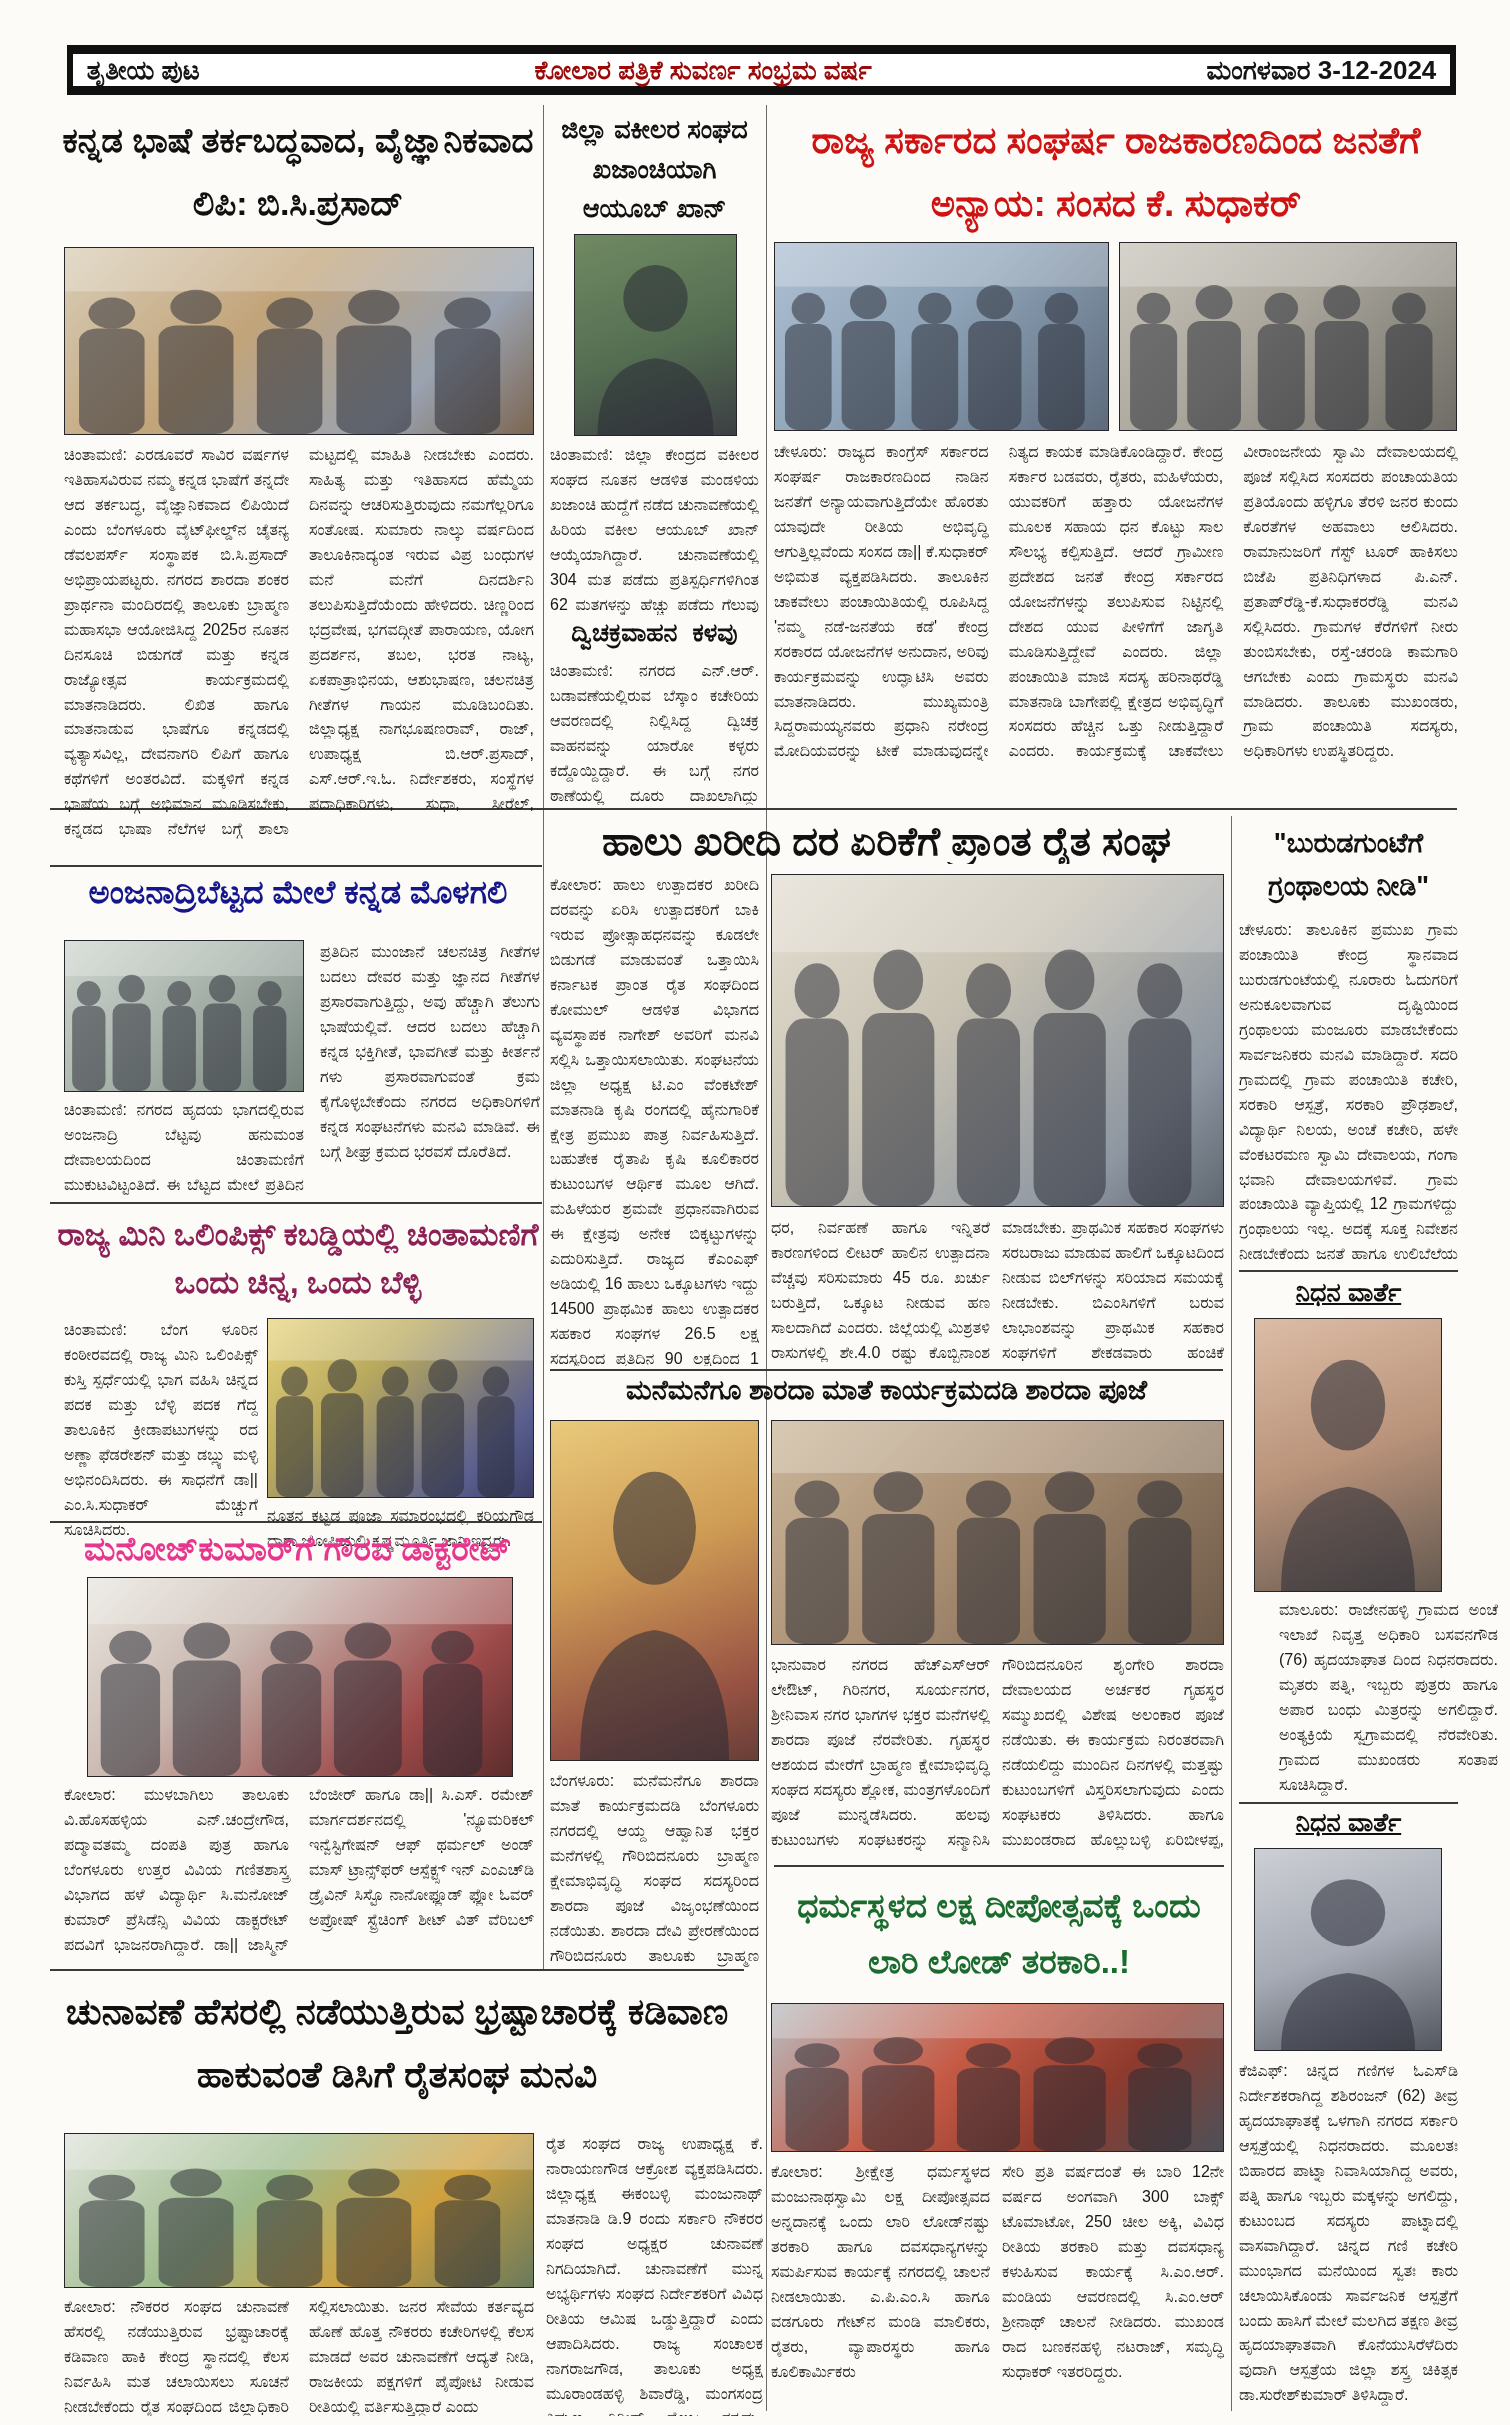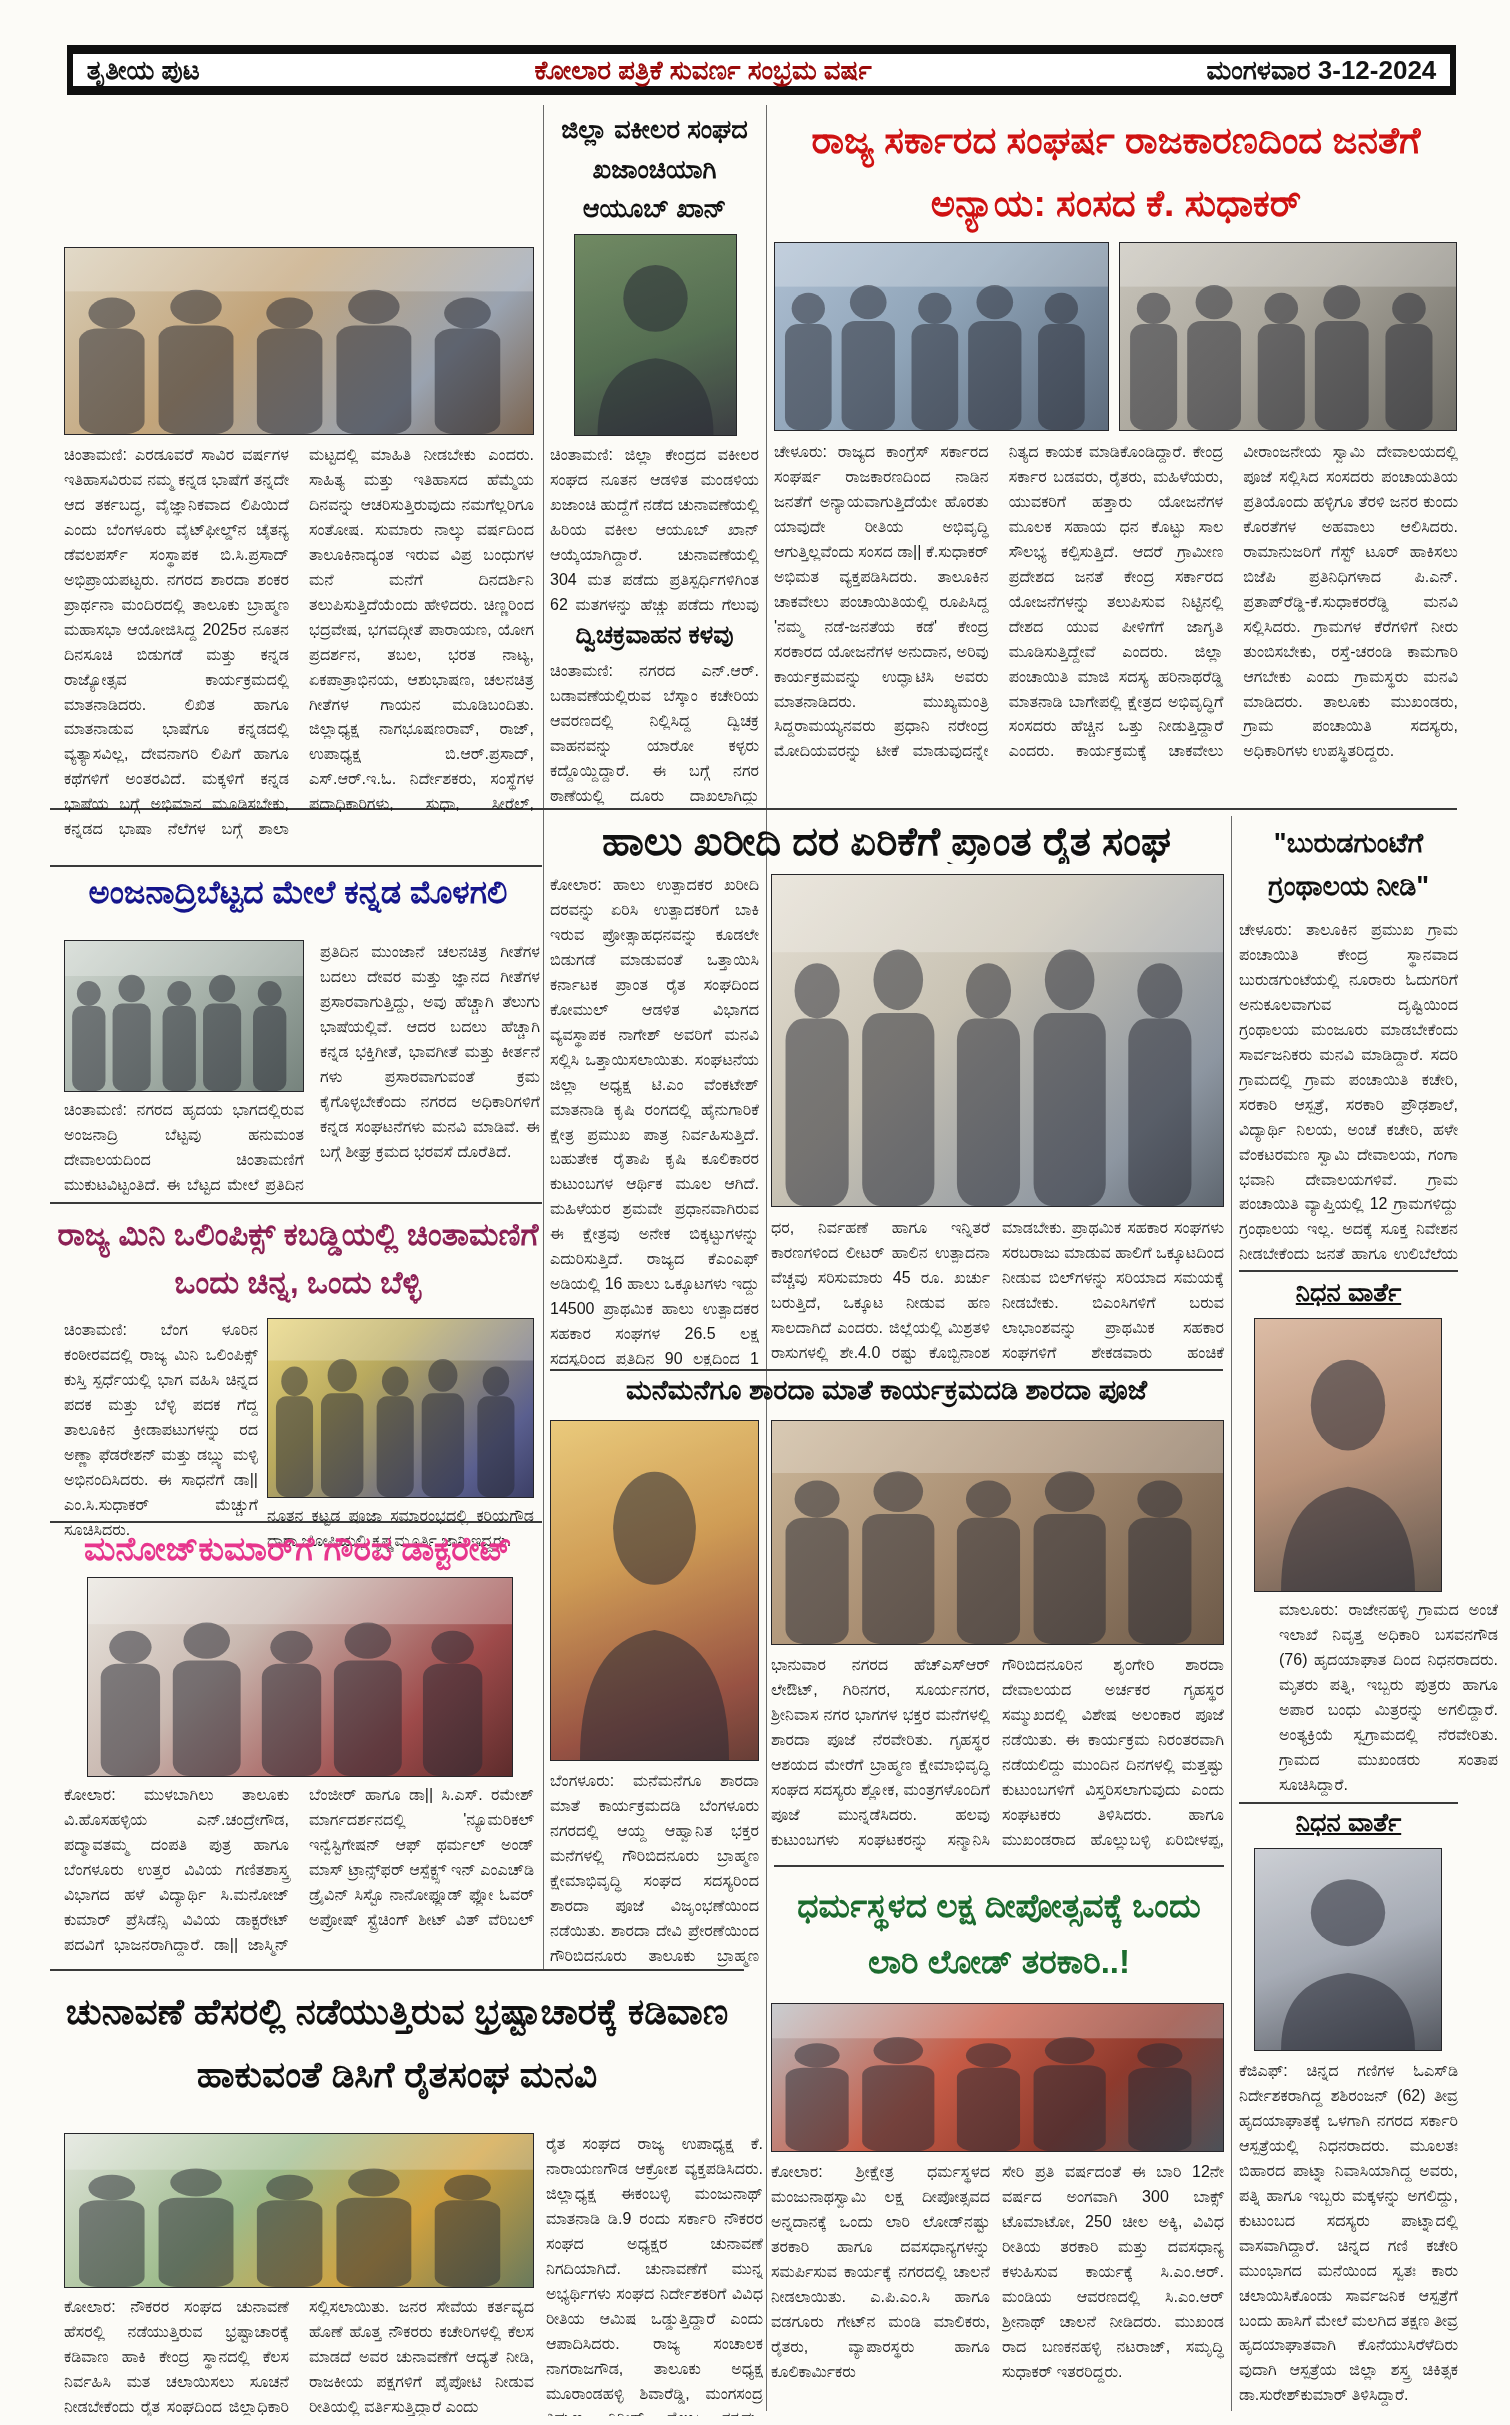--- a/index.html
+++ b/index.html
@@ -59,35 +59,36 @@
       <span class="banner">ಕೋಲಾರ ಪತ್ರಿಕೆ ಸುವರ್ಣ ಸಂಭ್ರಮ ವರ್ಷ</span>
       <span>ಮಂಗಳವಾರ 3-12-2024</span>
     </div>
   </div>
 
   <div class="vrule" style="left:543px;top:105px;height:1864px;"></div>
   <div class="vrule" style="left:766px;top:105px;height:2306px;"></div>
   <div class="vrule" style="left:1231px;top:816px;height:1595px;"></div>
   <div class="rule" style="left:50px;top:808px;width:1407px;height:2.3px;"></div>
 
+  <div class="hl" style="left:54px;top:109px;width:488px;height:133px;font-size:34px;line-height:1.85;">ಕನ್ನಡ ಭಾಷೆ ತರ್ಕಬದ್ಧವಾದ, ವೈಜ್ಞಾನಿಕವಾದ ಲಿಪಿ: ಬಿ.ಸಿ.ಪ್ರಸಾದ್</div>
   <div class="photo" style="left:64px;top:247px;width:470px;height:188px;background:linear-gradient(135deg,#d8cdb6,#c2a47a 40%,#9aa3b0 75%,#7c6652);">
     <svg preserveAspectRatio="none" viewBox="0 0 602 238" width="467" height="184">
         <use href="#crowd" xlink:href="#crowd"></use>
       </svg>
   </div>
   <div class="body" style="left:64px;top:443px;width:470px;height:419px;column-count:2;column-gap:20px;">ಚಿಂತಾಮಣಿ: ಎರಡೂವರೆ ಸಾವಿರ ವರ್ಷಗಳ ಇತಿಹಾಸವಿರುವ ನಮ್ಮ ಕನ್ನಡ ಭಾಷೆಗೆ ತನ್ನದೇ ಆದ ತರ್ಕಬದ್ಧ, ವೈಜ್ಞಾನಿಕವಾದ ಲಿಪಿಯಿದೆ ಎಂದು ಬೆಂಗಳೂರು ವೈಟ್‌ಫೀಲ್ಡ್‌ನ ಚೈತನ್ಯ ಡೆವಲಪರ್ಸ್ ಸಂಸ್ಥಾಪಕ ಬಿ.ಸಿ.ಪ್ರಸಾದ್ ಅಭಿಪ್ರಾಯಪಟ್ಟರು. ನಗರದ ಶಾರದಾ ಶಂಕರ ಪ್ರಾರ್ಥನಾ ಮಂದಿರದಲ್ಲಿ ತಾಲೂಕು ಬ್ರಾಹ್ಮಣ ಮಹಾಸಭಾ ಆಯೋಜಿಸಿದ್ದ 2025ರ ನೂತನ ದಿನಸೂಚಿ ಬಿಡುಗಡೆ ಮತ್ತು ಕನ್ನಡ ರಾಜ್ಯೋತ್ಸವ ಕಾರ್ಯಕ್ರಮದಲ್ಲಿ ಮಾತನಾಡಿದರು. ಲಿಖಿತ ಹಾಗೂ ಮಾತನಾಡುವ ಭಾಷೆಗೂ ಕನ್ನಡದಲ್ಲಿ ವ್ಯತ್ಯಾಸವಿಲ್ಲ, ದೇವನಾಗರಿ ಲಿಪಿಗೆ ಹಾಗೂ ಕಥೆಗಳಿಗೆ ಅಂತರವಿದೆ. ಮಕ್ಕಳಿಗೆ ಕನ್ನಡ ಭಾಷೆಯ ಬಗ್ಗೆ ಅಭಿಮಾನ ಮೂಡಿಸಬೇಕು, ಕನ್ನಡದ ಭಾಷಾ ನೆಲೆಗಳ ಬಗ್ಗೆ ಶಾಲಾ ಮಟ್ಟದಲ್ಲಿ ಮಾಹಿತಿ ನೀಡಬೇಕು ಎಂದರು. ಸಾಹಿತ್ಯ ಮತ್ತು ಇತಿಹಾಸದ ಹೆಮ್ಮೆಯ ದಿನವನ್ನು ಆಚರಿಸುತ್ತಿರುವುದು ನಮಗೆಲ್ಲರಿಗೂ ಸಂತೋಷ. ಸುಮಾರು ನಾಲ್ಕು ವರ್ಷದಿಂದ ತಾಲೂಕಿನಾದ್ಯಂತ ಇರುವ ವಿಪ್ರ ಬಂಧುಗಳ ಮನೆ ಮನೆಗೆ ದಿನದರ್ಶಿನಿ ತಲುಪಿಸುತ್ತಿದೆಯೆಂದು ಹೇಳಿದರು. ಚಿಣ್ಣರಿಂದ ಭದ್ರವೇಷ, ಭಗವದ್ಗೀತೆ ಪಾರಾಯಣ, ಯೋಗ ಪ್ರದರ್ಶನ, ತಬಲ, ಭರತ ನಾಟ್ಯ, ಏಕಪಾತ್ರಾಭಿನಯ, ಆಶುಭಾಷಣ, ಚಲನಚಿತ್ರ ಗೀತೆಗಳ ಗಾಯನ ಮೂಡಿಬಂದಿತು. ಜಿಲ್ಲಾಧ್ಯಕ್ಷ ನಾಗಭೂಷಣರಾವ್, ರಾಜ್, ಉಪಾಧ್ಯಕ್ಷ ಬಿ.ಆರ್.ಪ್ರಸಾದ್, ಎಸ್.ಆರ್.ಇ.ಓ. ನಿರ್ದೇಶಕರು, ಸಂಸ್ಥೆಗಳ ಪದಾಧಿಕಾರಿಗಳು, ಸುಧಾ, ಸೀರೆಲ್, ಸೋಮಶೇಖರ್, ಕೌಶಿಕ್ ಮುಂತಾದವರು ಉಪಸ್ಥಿತರಿದ್ದರು.</div>
 
   <div class="hl" style="left:550px;top:110px;width:209px;height:118px;font-size:25.6px;line-height:1.55;">ಜಿಲ್ಲಾ ವಕೀಲರ ಸಂಘದ ಖಜಾಂಚಿಯಾಗಿ ಆಯೂಬ್ ಖಾನ್</div>
   <div class="photo" style="left:574px;top:234px;width:163px;height:202px;background:linear-gradient(160deg,#5d7a4e,#3d5a3a 55%,#22242a);">
     <svg preserveAspectRatio="none" viewBox="0 0 206 256" width="160" height="198">
         <use href="#portrait" xlink:href="#portrait"></use>
       </svg>
   </div>
   <div class="body" style="left:550px;top:443px;width:209px;height:172px;">ಚಿಂತಾಮಣಿ: ಜಿಲ್ಲಾ ಕೇಂದ್ರದ ವಕೀಲರ ಸಂಘದ ನೂತನ ಆಡಳಿತ ಮಂಡಳಿಯ ಖಜಾಂಚಿ ಹುದ್ದೆಗೆ ನಡೆದ ಚುನಾವಣೆಯಲ್ಲಿ ಹಿರಿಯ ವಕೀಲ ಆಯೂಬ್ ಖಾನ್ ಆಯ್ಕೆಯಾಗಿದ್ದಾರೆ. ಚುನಾವಣೆಯಲ್ಲಿ 304 ಮತ ಪಡೆದು ಪ್ರತಿಸ್ಪರ್ಧಿಗಳಿಗಿಂತ 62 ಮತಗಳನ್ನು ಹೆಚ್ಚು ಪಡೆದು ಗೆಲುವು ಸಾಧಿಸಿದ್ದಾರೆ.</div>
-  <div class="hl" style="left:550px;top:620px;width:209px;height:34px;font-size:25px;">ದ್ವಿಚಕ್ರವಾಹನ ಕಳವು</div>
+  <div class="hl" style="left:550px;top:620px;width:209px;height:34px;font-size:25px;font-family:Liberation Mono, monospace;">ದ್ವಿಚಕ್ರವಾಹನ ಕಳವು</div>
   <div class="body" style="left:550px;top:659px;width:209px;height:146px;">ಚಿಂತಾಮಣಿ: ನಗರದ ಎನ್.ಆರ್. ಬಡಾವಣೆಯಲ್ಲಿರುವ ಬೆಸ್ಕಾಂ ಕಚೇರಿಯ ಆವರಣದಲ್ಲಿ ನಿಲ್ಲಿಸಿದ್ದ ದ್ವಿಚಕ್ರ ವಾಹನವನ್ನು ಯಾರೋ ಕಳ್ಳರು ಕದ್ದೊಯ್ದಿದ್ದಾರೆ. ಈ ಬಗ್ಗೆ ನಗರ ಠಾಣೆಯಲ್ಲಿ ದೂರು ದಾಖಲಾಗಿದ್ದು ಪೊಲೀಸರು ತನಿಖೆ ನಡೆಸುತ್ತಿದ್ದಾರೆ.</div>
 
   <div class="hl" style="left:774px;top:110px;width:684px;height:129px;font-size:37px;line-height:1.7;color:#cf1212;">ರಾಜ್ಯ ಸರ್ಕಾರದ ಸಂಘರ್ಷ ರಾಜಕಾರಣದಿಂದ ಜನತೆಗೆ ಅನ್ಯಾಯ: ಸಂಸದ ಕೆ. ಸುಧಾಕರ್</div>
   <div class="photo" style="left:774px;top:242px;width:335px;height:189px;background:linear-gradient(135deg,#aebfd2,#8fa4b8 45%,#5d6b7c);">
     <svg preserveAspectRatio="none" viewBox="0 0 428 240" width="332" height="186">
         <use href="#crowd" xlink:href="#crowd"></use>
       </svg>
   </div>
   <div class="photo" style="left:1119px;top:242px;width:338px;height:189px;background:linear-gradient(135deg,#c8c4ba,#a9a59b 45%,#6f6d66);">
     <svg preserveAspectRatio="none" viewBox="0 0 432 240" width="335" height="186">

